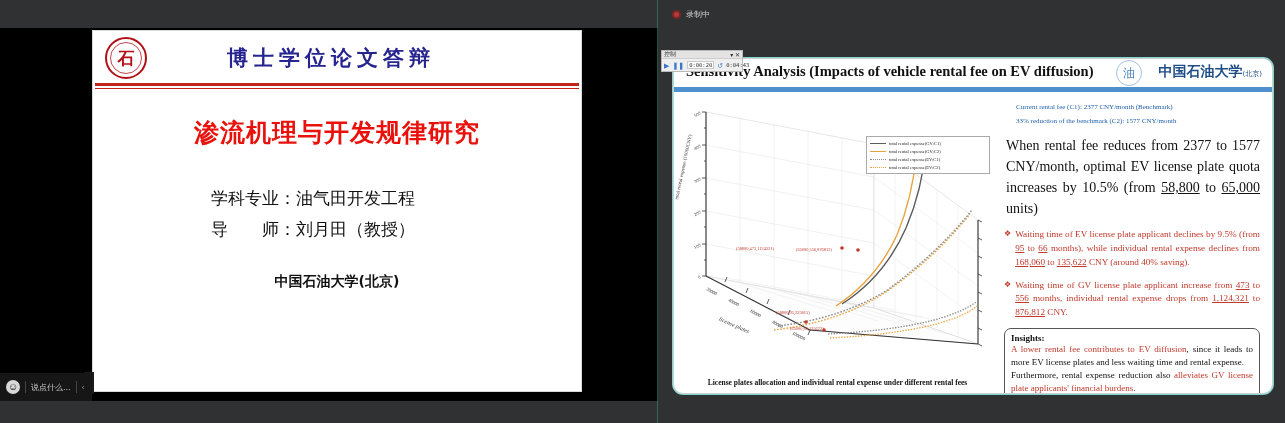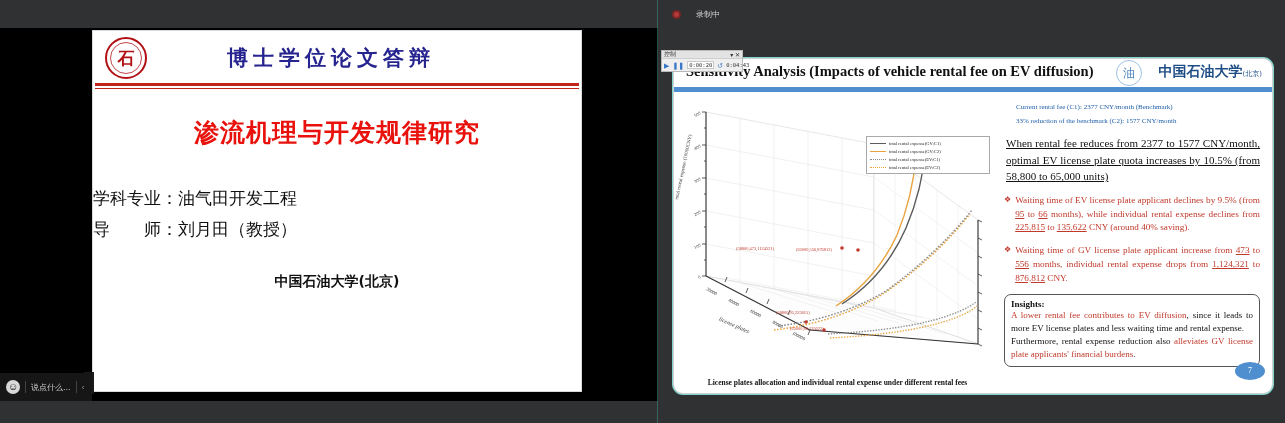--- a/index.html
+++ b/index.html
@@ -18,40 +18,40 @@
   .slide-logo .ring{width:30px;height:30px;border-radius:50%;border:1px solid #c0474b;
               display:flex;align-items:center;justify-content:center;color:#b11116;
               font-size:17px;font-weight:bold;font-family:"DejaVu Sans",sans-serif;line-height:1;}
   .slide-title{position:absolute;left:0;right:12px;top:13px;text-align:center;color:#26248f;
                font-size:21px;font-weight:bold;letter-spacing:5px;
                font-family:"DejaVu Sans","Liberation Sans",sans-serif;}
   .rule{height:0;border-top:3px solid #c0241c;margin:0 2px;}
   .rule2{height:0;border-top:1px solid #c0241c;margin:2px 2px 0 2px;}
   .main-title{margin-top:24px;text-align:center;color:#e8110b;font-weight:bold;font-size:25px;
               line-height:1.6;letter-spacing:1px;font-family:"DejaVu Sans","Liberation Sans",sans-serif;}
-  .meta{margin-top:30px;color:#111;font-size:17px;line-height:1.85;
+  .meta{margin-top:30px;padding-left:118px;color:#111;font-size:17px;line-height:1.85;
         font-family:"DejaVu Sans","Liberation Sans",sans-serif;}
   .meta .lbl{letter-spacing:0px;}
   .footer{margin-top:24px;text-align:center;color:#111;font-weight:bold;font-size:14px;line-height:1.6;
           font-family:"DejaVu Sans","Liberation Sans",sans-serif;}
 
   .scroll-arrow{position:absolute;left:84px;top:372px;width:10px;height:22px;background:#1a1a1a;
                 color:#9a9a9a;font-size:10px;display:flex;align-items:center;justify-content:center;}
   .chatbar{position:absolute;left:0;bottom:22px;width:92px;height:28px;background:#161616;
            display:flex;align-items:center;gap:5px;padding-left:6px;box-sizing:border-box;}
   .chat-emoji{width:14px;height:14px;border-radius:50%;background:#d8d8d8;color:#161616;
               font-size:10px;display:flex;align-items:center;justify-content:center;line-height:1;}
   .chat-ph{color:#d0d0d0;font-size:8px;white-space:nowrap;font-family:"DejaVu Sans",sans-serif;}
   .chat-sep{width:1px;height:12px;background:#444;}
   .chat-caret{color:#9a9a9a;font-size:8px;}
   .left-bottombar{position:absolute;left:0;bottom:0;width:658px;height:22px;background:#2f3133;}
 
   
   .right-stage{position:absolute;left:658px;top:0;width:627px;height:423px;background:#2f3133;}
-  .rec{position:absolute;left:14px;top:9px;display:flex;align-items:center;gap:15px;}
+  .rec{position:absolute;left:14px;top:9px;display:flex;align-items:center;gap:5px;}
   .rec-dot{width:9px;height:9px;border-radius:50%;background:#b63a3a;border:2px solid #7d2626;box-sizing:border-box;}
   .rec-txt{color:#cfcfcf;font-size:8px;font-family:"DejaVu Sans",sans-serif;}
 
   .ctrlbar{position:absolute;left:3px;top:50px;width:82px;height:22px;background:#efefef;
            border:1px solid #b9b9b9;box-sizing:border-box;font-size:6px;color:#333;z-index:6;}
   .ctrl-top{height:8px;display:flex;align-items:center;justify-content:space-between;padding:0 2px;
             background:#e3e3e3;border-bottom:1px solid #cfcfcf;box-sizing:border-box;}
   .ctrl-row{height:12px;display:flex;align-items:center;gap:3px;padding:0 2px;box-sizing:border-box;}
   .ctrl-ic{color:#3b78c8;font-size:7px;line-height:1;}
   .ctrl-time{background:#fff;border:1px solid #c9c9c9;padding:0 1px;font-size:5.5px;
@@ -94,22 +94,22 @@
   .ylab{position:absolute;left:-4px;top:105px;transform:rotate(-78deg);transform-origin:left top;
         font-size:5px;color:#333;white-space:nowrap;font-family:"Liberation Serif",serif;}
   .xlab{position:absolute;left:40px;top:228px;transform:rotate(24deg);font-size:6px;color:#333;
         font-style:italic;font-family:"Liberation Serif",serif;}
   .ann{position:absolute;font-size:4.4px;color:#c0392b;white-space:nowrap;
        font-family:"Liberation Serif",serif;}
 
   
   .note{color:#1f5fa8;font-size:7px;line-height:1.45;font-family:"Liberation Serif",serif;
         margin:4px 0 0 14px;}
-  .para{color:#111;font-size:11px;line-height:1.5;text-align:justify;
-        font-family:"Liberation Serif",serif;margin:9px 4px 0 4px;text-decoration:underline;}
+  .para{color:#111;font-size:14px;line-height:1.5;text-align:justify;
+        font-family:"Liberation Serif",serif;margin:9px 4px 0 4px;}
   .para u{text-decoration:underline;}
   .bullet{display:flex;gap:4px;margin:9px 4px 0 2px;}
   .bullet .dia{color:#c0392b;font-size:8px;line-height:1.5;flex:none;}
   .bullet .btxt{color:#c0392b;font-size:9.2px;line-height:1.5;text-align:justify;
                 font-family:"Liberation Serif",serif;}
   .insights{margin:8px 4px 0 2px;border:1px solid #555;border-radius:7px;padding:4px 6px 5px 6px;
             position:relative;}
   .ins-h{color:#111;font-weight:bold;font-size:9px;font-family:"Liberation Serif",serif;}
   .ins-p{font-size:9px;line-height:1.45;text-align:justify;color:#111;
          font-family:"Liberation Serif",serif;}
@@ -344,21 +344,21 @@
         </div>
 
         <div class="text-col">
           <div class="note">Current rental fee (C1): 2377 CNY/month (Benchmark)</div>
           <div class="note">33% reduction of the benchmark (C2): 1577 CNY/month</div>
 
           <div class="para">When rental fee reduces from 2377 to 1577 CNY/month, optimal EV license plate quota increases by 10.5% (from <u>58,800</u> to <u>65,000</u> units)</div>
 
           <div class="bullet">
             <span class="dia">❖</span>
-            <span class="btxt">Waiting time of EV license plate applicant declines by 9.5% (from <u>95</u> to <u>66</u> months), while individual rental expense declines from <u>225,815</u> to <u>135,622</u> CNY (around 40% saving).</span>
+            <span class="btxt">Waiting time of EV license plate applicant declines by 9.5% (from <u>95</u> to <u>66</u> months), while individual rental expense declines from <u>168,060</u> to <u>135,622</u> CNY (around 40% saving).</span>
           </div>
           <div class="bullet">
             <span class="dia">❖</span>
             <span class="btxt">Waiting time of GV license plate applicant increase from <u>473</u> to <u>556</u> months, individual rental expense drops from <u>1,124,321</u> to <u>876,812</u> CNY.</span>
           </div>
 
           <div class="insights">
             <div class="ins-h">Insights:</div>
             <div class="ins-p">
               <span class="rd">A lower rental fee contributes to EV diffusion</span><span>, since it leads to more EV license plates and less waiting time and rental expense.</span>

